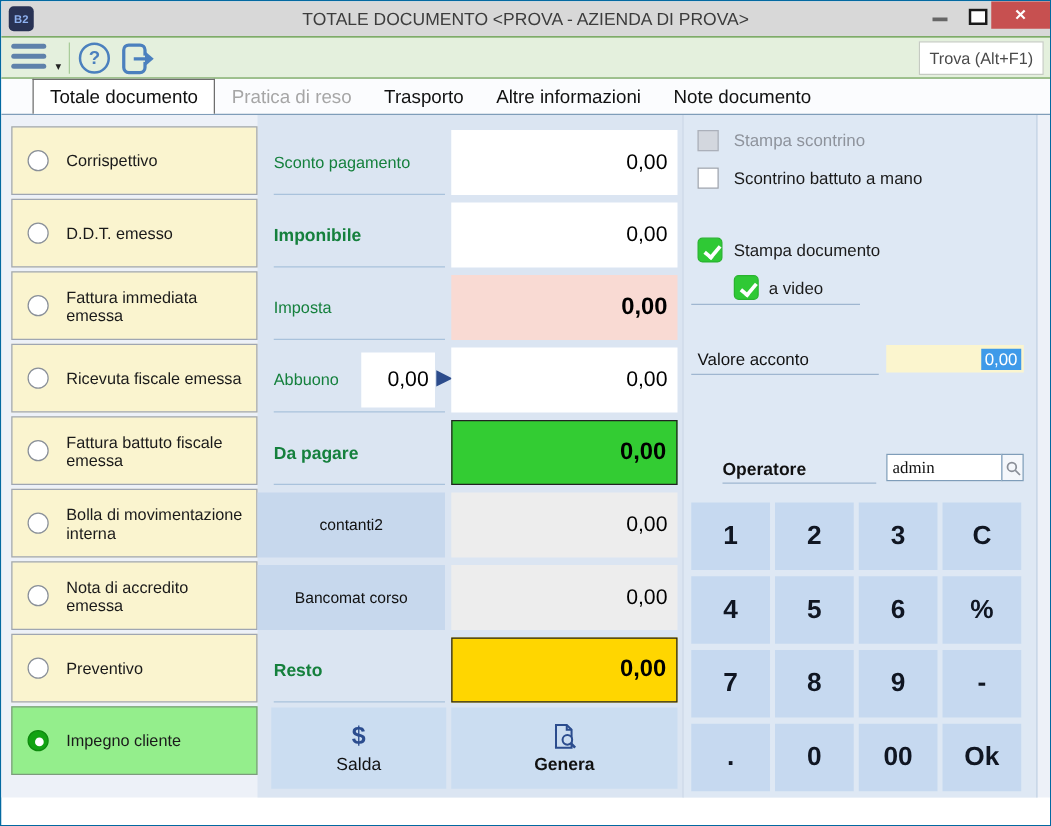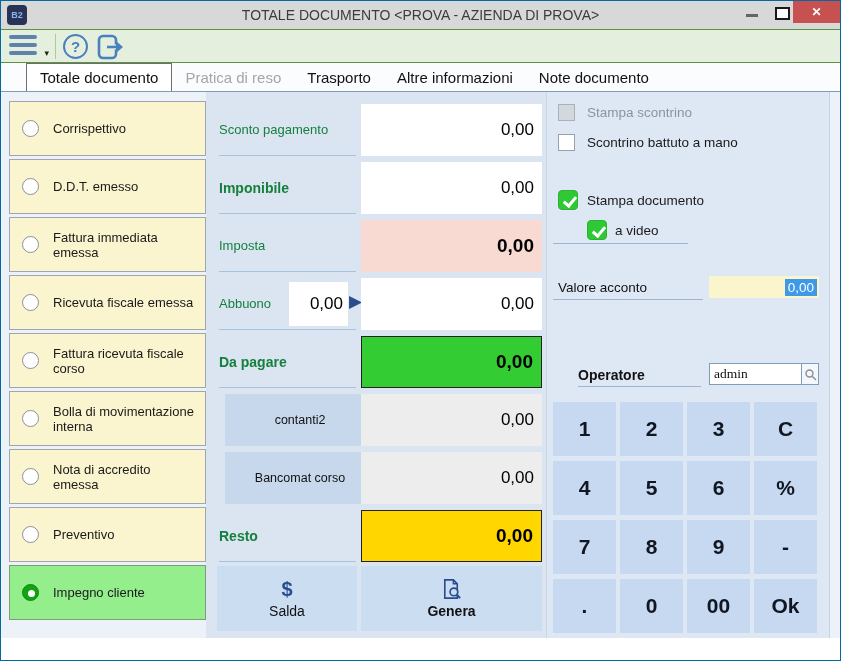--- a/index.html
+++ b/index.html
@@ -52,21 +52,21 @@
                    margin-right:14px;position:relative;}
   .doc-item.sel{background:#94EE8C;border-color:#7D9C7D;}
   .doc-item.sel .radio{background:#12A312;border-color:#0E8A0E;}
   .doc-item.sel .radio::after{content:"";position:absolute;left:5px;top:5px;width:7px;height:7px;background:#fff;border-radius:50%;}
 
   
   .lbl-cell{position:absolute;left:218px;width:137px;height:52px;display:flex;align-items:center;
             font-size:13px;color:#15803d;border-bottom:1px solid #A9C2DC;}
   .lbl-cell.bold{font-weight:bold;font-size:14px;}
   .lbl-box{position:absolute;left:205px;width:150px;height:52px;background:#C7D8ED;display:flex;align-items:center;
-           justify-content:center;font-size:12.5px;color:#111;margin-left:19px;}
+           justify-content:center;font-size:12.5px;color:#111;}
   .val-cell{position:absolute;left:360px;width:181px;height:52px;background:#FFFFFF;display:flex;align-items:center;
             justify-content:flex-end;padding-right:8px;font-size:17px;color:#000;}
   .val-cell.pink{background:#F9DAD3;font-weight:bold;font-size:19px;}
   .val-cell.green{background:#33CC33;border:1px solid #222;font-weight:bold;font-size:19px;}
   .val-cell.gray{background:#EDEDED;}
   .val-cell.gold{background:#FFD600;border:1px solid #222;font-weight:bold;font-size:19px;}
   .abbuono-entry{position:absolute;left:288px;top:281px;width:59px;height:44px;background:#fff;display:flex;
                  align-items:center;justify-content:flex-end;padding-right:5px;font-size:17px;}
   .abbuono-arrow{position:absolute;left:348px;top:290px;font-size:17px;color:#2C4C8C;}
   .pay-btn{position:absolute;height:65px;background:#CBDDF1;display:flex;flex-direction:column;align-items:center;
@@ -124,20 +124,21 @@
         <span>?</span>
       </div>
     <div class="exit-btn">
       <svg width="28" height="26" viewBox="0 0 28 26">
         <rect x="2" y="2" width="17" height="22" rx="4" fill="none" stroke="#4B80BE" stroke-width="2.6"></rect>
         <rect x="9" y="10.5" width="11" height="5" fill="#E4F0DD"></rect>
         <line x1="10" y1="13" x2="21" y2="13" stroke="#4B80BE" stroke-width="2.6"></line>
         <path d="M19 7 l7 6 -7 6 z" fill="#4B80BE"></path>
       </svg>
     </div>
+    <div class="trova-box">Trova (Alt+F1)</div>
   </div>
 
   <div class="tabbar">
     <div class="tab active">Totale documento</div>
     <div class="tab disabled">Pratica di reso</div>
     <div class="tab">Trasporto</div>
     <div class="tab">Altre informazioni</div>
     <div class="tab">Note documento</div>
   </div>
 
@@ -157,21 +158,21 @@
       <div class="doc-item">
         <span class="radio"></span>
         <span>Fattura immediata emessa</span>
       </div>
       <div class="doc-item">
         <span class="radio"></span>
         <span>Ricevuta fiscale emessa</span>
       </div>
       <div class="doc-item">
         <span class="radio"></span>
-        <span>Fattura ricevuta fiscale corso</span>
+        <span>Fattura battuto fiscale emessa</span>
       </div>
       <div class="doc-item">
         <span class="radio"></span>
         <span>Bolla di movimentazione interna</span>
       </div>
       <div class="doc-item">
         <span class="radio"></span>
         <span>Nota di accredito emessa</span>
       </div>
       <div class="doc-item">

